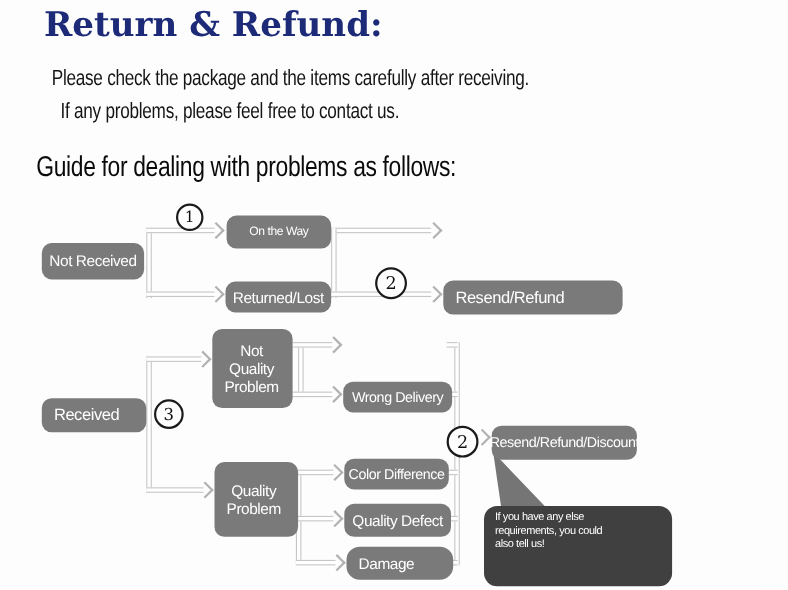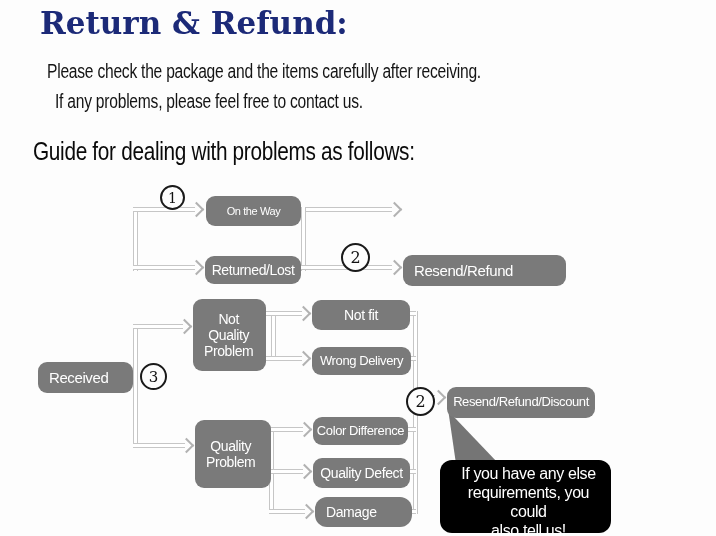--- a/index.html
+++ b/index.html
@@ -26,24 +26,24 @@
   
   .box{
     position:absolute;background:#7a7a7a;color:#ffffff;border-radius:9px;
     display:flex;align-items:center;justify-content:center;
     font-size:14px;letter-spacing:-0.4px;line-height:1.15;
     white-space:pre-line;box-sizing:border-box;z-index:3;
   }
   .box.sm{font-size:13px;}
   .box.left{justify-content:flex-start;padding-left:11px;text-align:center;}
   .bubble{
-    position:absolute;background:#000000;color:#fff;border-radius:12px;
-    font-size:16px;letter-spacing:-0.4px;line-height:1.18;
+    position:absolute;background:#404040;color:#fff;border-radius:12px;
+    font-size:10px;letter-spacing:-0.4px;line-height:1.18;
     padding:5px 4px 5px 10px;white-space:pre-line;box-sizing:border-box;z-index:3;
-    text-align:center;
+    text-align:left;
   }
   .tail{
     position:absolute;background:#757575;z-index:2;
     clip-path:polygon(8% 0%,100% 100%,22% 100%);
   }
   
   .hline{
     position:absolute;height:3px;background:#ffffff;
     border-top:1.5px solid #c6c6c6;border-bottom:1.5px solid #c6c6c6;z-index:1;
   }
@@ -109,36 +109,36 @@
   <div class="hline" style="left:406px;top:311px;width:10px;"></div>
   <div class="hline" style="left:407px;top:356px;width:9px;"></div>
   <div class="hline" style="left:404px;top:427px;width:12px;"></div>
   <div class="hline" style="left:406px;top:469px;width:10px;"></div>
   <div class="hline" style="left:408px;top:509px;width:8px;"></div>
   <div class="hline" style="left:413px;top:395px;width:22px;"></div>
   <div class="chev" style="left:433px;top:392px;"></div>
 
   <div class="tail" style="left:444px;top:411px;width:54px;height:52px;"></div>
 
+  <div class="box" style="left:38px;top:221px;width:93px;height:33px;">Not Received</div>
   <div class="box" style="left:206px;top:196px;width:95px;height:30px;font-size:11px;">On the Way</div>
   <div class="box" style="left:205px;top:256px;width:96px;height:28px;">Returned/Lost</div>
   <div class="box left" style="left:403px;top:255px;width:163px;height:31px;font-size:15px;">Resend/Refund</div>
 
   <div class="box left" style="left:38px;top:362px;width:95px;height:31px;font-size:15px;">Received</div>
   <div class="box left" style="left:193px;top:299px;width:73px;height:72px;">Not
 Quality
 Problem</div>
-  <div class="box" style="left:312px;top:300px;width:98px;height:30px;">Not fit</div>
   <div class="box sm" style="left:312px;top:347px;width:99px;height:28px;">Wrong Delivery</div>
   <div class="box left" style="left:195px;top:420px;width:76px;height:68px;">Quality
 Problem</div>
   <div class="box sm" style="left:313px;top:417px;width:95px;height:28px;">Color Difference</div>
   <div class="box" style="left:313px;top:458px;width:97px;height:30px;">Quality Defect</div>
   <div class="box left" style="left:315px;top:497px;width:97px;height:30px;border-radius:12px;">Damage</div>
-  <div class="box sm" style="left:447px;top:387px;width:148px;height:31px;text-align:right;">Resend/Refund/Discount</div>
+  <div class="box sm" style="left:447px;top:387px;width:132px;height:31px;text-align:right;">Resend/Refund/Discount</div>
 
   <div class="bubble" style="left:440px;top:460px;width:171px;height:73px;">If you have any else
 requirements, you could
 also tell us!</div>
 
   <div class="marker" style="left:160px;top:185px;width:21px;height:21px;font-size:14px;">1</div>
   <div class="marker" style="left:341px;top:243px;width:25px;height:25px;font-size:16px;">2</div>
   <div class="marker" style="left:140px;top:363px;width:23px;height:23px;font-size:15px;">3</div>
   <div class="marker" style="left:406px;top:387px;width:25px;height:25px;font-size:16px;">2</div>
 

